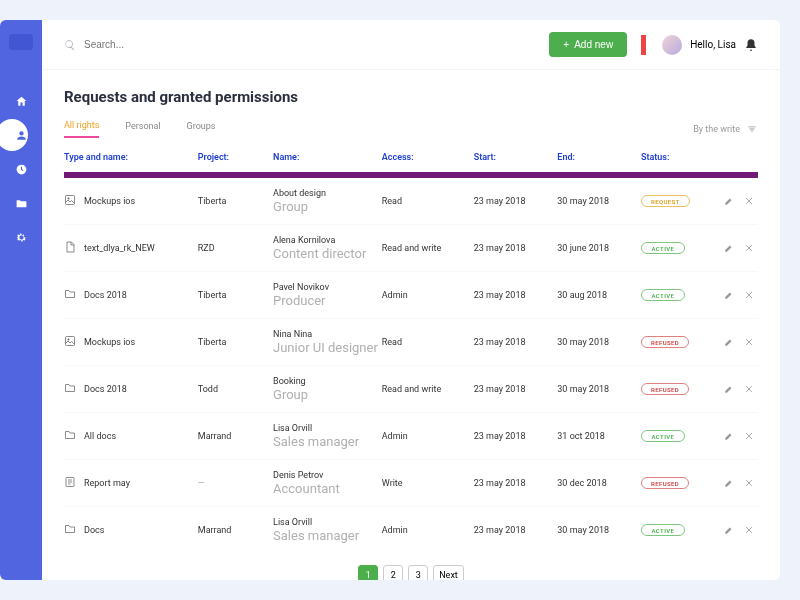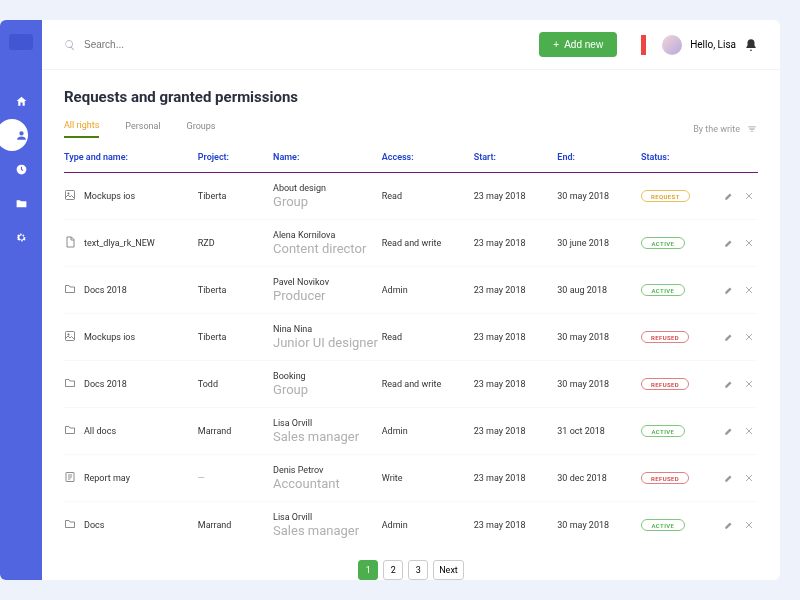--- a/index.html
+++ b/index.html
@@ -5,38 +5,38 @@
 *{box-sizing:border-box;margin:0;padding:0}
 body{font-family:-apple-system,BlinkMacSystemFont,'Segoe UI',Roboto,sans-serif;background:#eef2fb;width:800px;height:600px;overflow:hidden;font-size:10px}
 .app{display:flex;height:600px;padding:20px 20px 20px 0}
 .sidebar{width:42px;background:#5265e0;border-radius:6px 0 0 6px;display:flex;flex-direction:column;align-items:center;padding-top:14px;gap:4px}
 .logo{width:24px;height:16px;background:#4256d4;border-radius:3px;margin-bottom:32px}
 .sb-item{width:42px;height:30px;display:flex;align-items:center;justify-content:center;cursor:pointer;position:relative}
 .sb-item.active::before{content:'';position:absolute;left:-4px;width:32px;height:32px;background:#fff;border-radius:50%;z-index:0}
 .sb-item svg{width:13px;height:13px;fill:#fff;z-index:1}
 .sb-item.active svg{fill:#5265e0}
 .main{flex:1;background:#fff;border-radius:0 6px 6px 0;display:flex;flex-direction:column;overflow:hidden}
-.topbar{display:flex;align-items:center;padding:12px 22px;gap:24px;border-bottom:1px solid #f2f3f7}
+.topbar{display:flex;align-items:center;padding:12px 22px;gap:14px;border-bottom:1px solid #f2f3f7}
 .search{flex:1;display:flex;align-items:center;gap:8px;color:#b0b4c2}
 .search svg{width:12px;height:12px;fill:#b0b4c2}
 .search input{border:none;outline:none;font-size:10px;color:#666;flex:1}
 .btn-add{background:#4cae4c;color:#fff;border:none;border-radius:4px;padding:7px 14px;font-size:10px;cursor:pointer;display:flex;align-items:center;gap:5px}
 .user{display:flex;align-items:center;gap:8px;border-left:5px solid #ef4444;padding-left:16px}
 .avatar{width:20px;height:20px;border-radius:50%;background:linear-gradient(135deg,#f0d5d5,#b8a8e0)}
 .bell{width:14px;height:14px;fill:#333;cursor:pointer}
 .content{padding:18px 22px;overflow-y:auto;flex:1}
 h1{font-size:15px;font-weight:700;color:#2a2e3d;margin-bottom:14px}
 .tabs{display:flex;gap:26px;margin-bottom:4px;align-items:center}
 .tab{font-size:9px;color:#888;cursor:pointer;padding-bottom:6px}
-.tab.active{color:#f0a020;border-bottom:2px solid #4d7c0f}
+.tab.active{color:#f0a020;border-bottom:2px solid #ec4899}
 .sort{margin-left:auto;font-size:9px;color:#999;display:flex;align-items:center;gap:6px}
 .sort svg{width:12px;height:10px;fill:#999}
 .table{width:100%}
 .thead,.row{display:grid;grid-template-columns:1.6fr 0.9fr 1.3fr 1.1fr 1fr 1fr 0.9fr 0.5fr;align-items:center;padding:10px 0}
-.thead{color:#2040d0;font-size:9px;font-weight:600;border-bottom:1px solid #701a75}
+.thead{color:#2040d0;font-size:9px;font-weight:600;border-bottom:6px solid #701a75}
 .row{border-bottom:1px solid #f8f8f8;font-size:9px;color:#333}
 .row:last-child{border-bottom:none}
 .tname{display:flex;align-items:center;gap:8px}
 .tname svg{width:12px;height:12px;fill:none;stroke:#666;stroke-width:1.5}
 .ncell{display:flex;flex-direction:column}
 .role{font-size:13px;color:#b0b0b0;margin-top:1px}
 .dash{color:#aaa}
 .badge{display:inline-block;padding:1.5px 9px;border-radius:9px;font-size:6px;font-weight:600;letter-spacing:0.4px;border:1px solid;text-align:center;min-width:44px}
 .b-req{color:#d8a020;border-color:#e8c060}
 .b-act{color:#4cae4c;border-color:#7ec87e}

